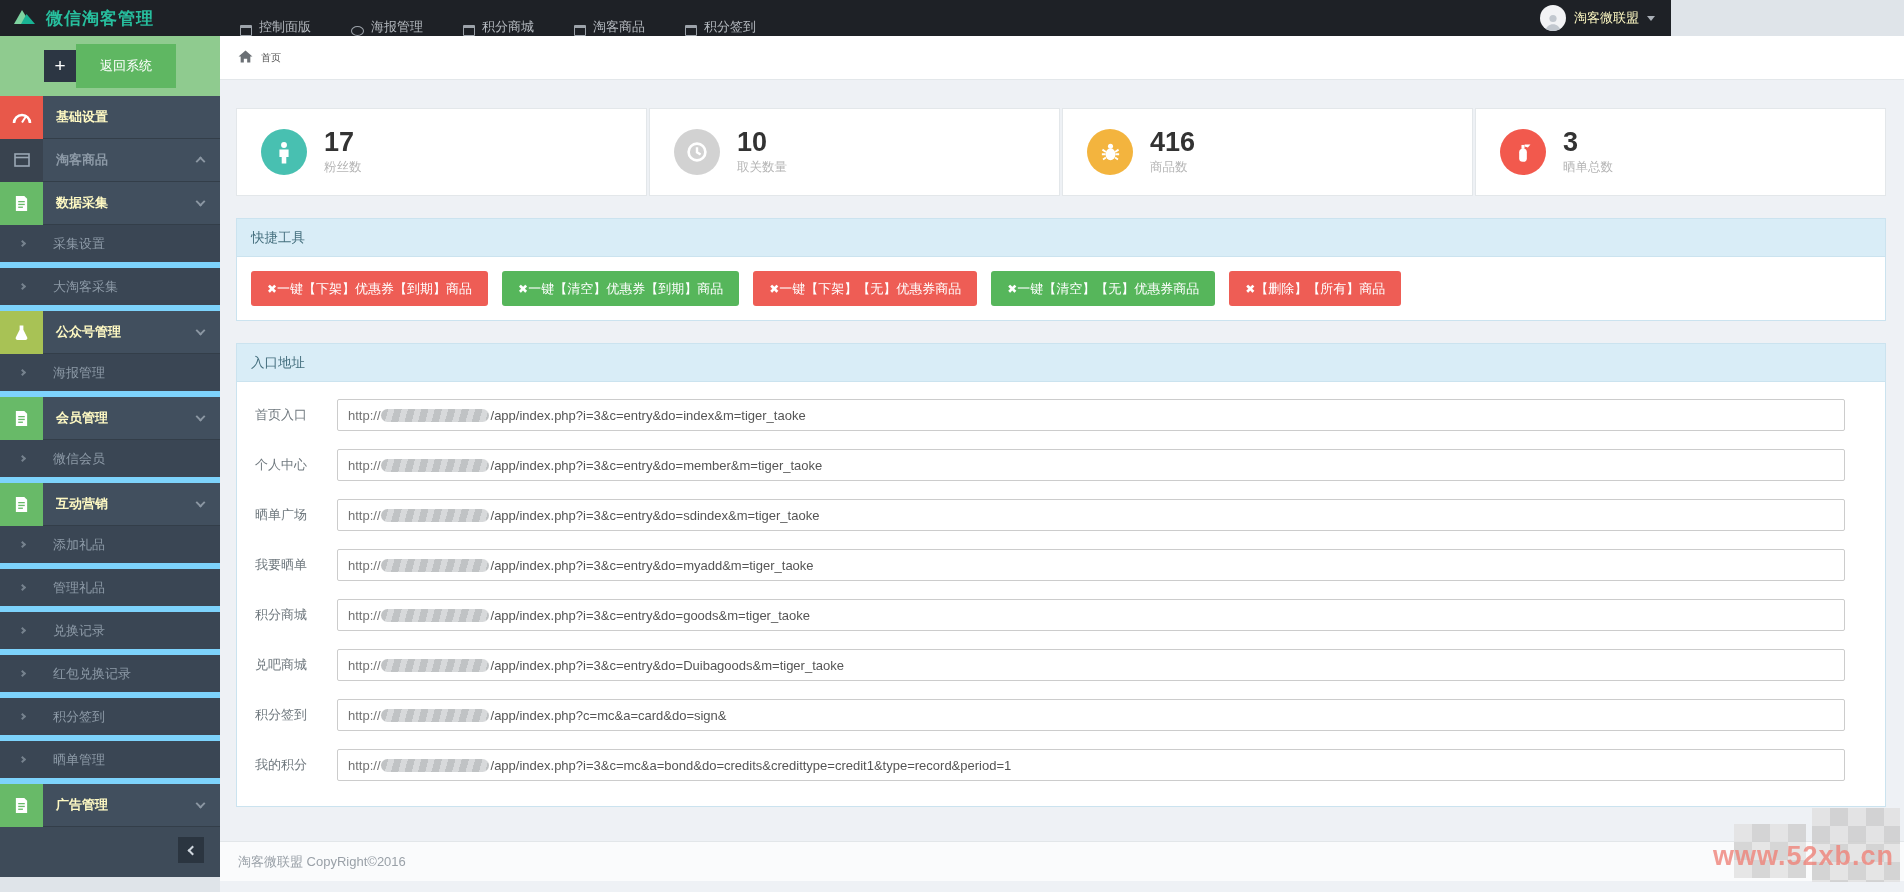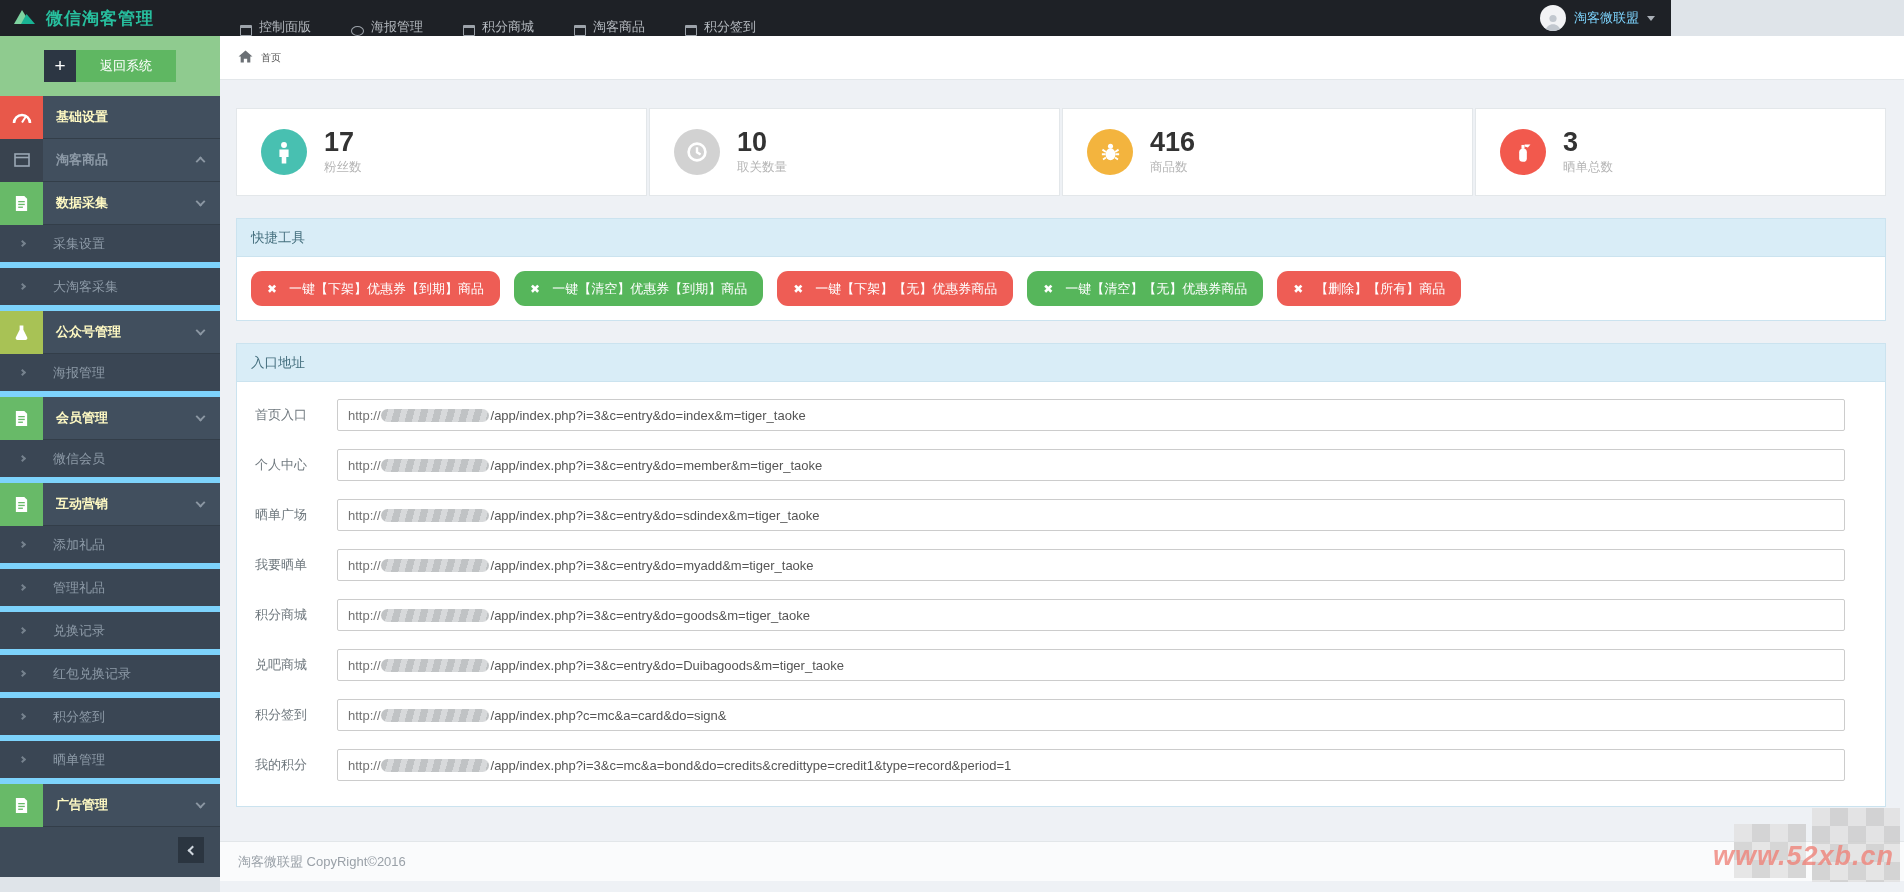--- a/index.html
+++ b/index.html
@@ -11,32 +11,32 @@
     display:flex;align-items:center;z-index:20;}
   .brand{width:220px;flex:0 0 220px;display:flex;align-items:center;gap:8px;padding-left:12px;cursor:pointer;}
   .brand-text{color:#27bf9e;font-size:17px;font-weight:bold;letter-spacing:1px;}
   .topnav{display:flex;height:100%;align-items:center;}
   .topnav-item{display:flex;align-items:flex-end;gap:7px;padding:0 20px;height:100%;
     color:#b4b9bf;font-size:13px;cursor:pointer;text-decoration:none;}
   .tn-ico{display:inline-block;}
   .tn-win{width:12px;height:11px;border:1px solid #9da3aa;border-top:3px solid #9da3aa;border-radius:1px;}
   .tn-bubble{width:13px;height:10px;border:1px solid #9da3aa;border-radius:50%;}
   .top-right{margin-left:auto;display:flex;align-items:center;gap:8px;padding-right:16px;
-    color:#7dd3fc;font-size:13px;cursor:pointer;justify-content:space-between;}
+    color:#fef9c3;font-size:13px;cursor:pointer;justify-content:space-between;}
   .avatar{width:26px;height:26px;border-radius:50%;background:#f2f3f5;display:flex;
     align-items:flex-end;justify-content:center;overflow:hidden;}
   .caret{width:0;height:0;border-left:4px solid transparent;border-right:4px solid transparent;
     border-top:5px solid #aab0b7;}
 
   
   .sidebar{position:absolute;top:36px;left:0;width:220px;height:841px;background:#3e4b59;z-index:10;}
   .side-head{height:60px;background:#8fcb8f;display:flex;align-items:center;justify-content:center;}
   .plus-btn{width:32px;height:32px;background:#2c3643;color:#fff;font-size:19px;border:none;
     display:flex;align-items:center;justify-content:center;cursor:pointer;padding:0;}
-  .back-btn{height:32px;padding:0 24px;background:#5fb762;color:#fff;font-size:13px;border:none;cursor:pointer;}
+  .back-btn{height:44px;padding:0 24px;background:#5fb762;color:#fff;font-size:13px;border:none;cursor:pointer;}
   .menu{list-style:none;margin:0;padding:0;}
   .item{height:43px;display:flex;align-items:center;position:relative;cursor:pointer;}
   .item.parent{background:#414f5e;border-bottom:1px solid #333e49;}
   .item.sub{background:#3a4654;border-bottom:6px solid #7dd3fc;text-align:right;}
   .ibox{width:43px;height:43px;flex:0 0 43px;display:flex;align-items:center;justify-content:center;
     background:var(--c,#39434f);}
   .lbl{margin-left:13px;font-size:13px;color:#fef9c3;font-weight:bold;}
   .lbl.muted{color:#8d9aa7;font-weight:bold;}
   .sub .lbl{margin-left:28px;color:#8d9aa7;font-weight:normal;}
   .sub-arrow{margin-left:20px;width:5px;height:5px;border-right:2px solid #76828e;
@@ -60,22 +60,22 @@
     align-items:center;padding-left:24px;gap:17px;}
   .bubble{width:46px;height:46px;border-radius:50%;display:flex;align-items:center;justify-content:center;flex:0 0 46px;}
   .s1{background:#48c0b1;}.s2{background:#d2d2d2;}.s3{background:#f3b43e;}.s4{background:#f2594d;}
   .num{font-size:27px;font-weight:bold;color:#333;line-height:1.05;}
   .cap{font-size:12.5px;color:#b5b5b5;margin-top:3px;}
 
   .panel{margin-top:22px;border:1px solid #cbe3ef;background:#fff;}
   .p-head{height:38px;background:#d9edf7;border-bottom:1px solid #cbe3ef;display:flex;
     align-items:center;padding-left:14px;font-size:13.5px;color:#46707f;}
   .btns{padding:14px;display:flex;gap:14px;flex-wrap:wrap;}
-  .btn{height:35px;border:none;border-radius:11px;color:#fff;font-size:13px;padding:0 16px;
-    display:flex;align-items:center;gap:12px;cursor:pointer;font-family:inherit;}
+  .btn{height:35px;border:none;border-radius:3px;color:#fff;font-size:13px;padding:0 16px;
+    display:flex;align-items:center;gap:0;cursor:pointer;font-family:inherit;}
   .btn.red{background:#ee5d55;}
   .btn.green{background:#56b65b;}
   .x::before{content:"✖";font-size:12px;line-height:1;}
 
   .form{padding:8px 40px 16px 10px;}
   .frow{display:flex;align-items:center;height:50px;}
   .flabel{width:90px;flex:0 0 90px;padding-left:8px;font-size:13px;color:#70797f;}
   .finput{flex:1;height:32px;border:1px solid #ccc;border-radius:2px;background:#fff;display:flex;
     align-items:center;padding:0 10px;font-size:13px;color:#666;white-space:nowrap;overflow:hidden;cursor:text;}
   .scheme{color:#737373;flex:0 0 auto;}
@@ -86,21 +86,21 @@
   .footer{margin-top:34px;height:40px;background:#fafbfc;border-top:1px solid #e2e6e9;display:flex;
     align-items:center;padding-left:18px;font-size:13px;color:#9aa1a8;}
 
   
   .watermark{position:absolute;right:0;bottom:0;width:240px;height:95px;pointer-events:none;z-index:30;}
   .mosaic{position:absolute;background:repeating-conic-gradient(#cdcdcd 0% 25%,#e1e1e1 0% 50%);
     background-size:36px 36px;}
   .m1{right:98px;bottom:14px;width:72px;height:54px;opacity:.8;}
   .m2{right:4px;bottom:10px;width:88px;height:74px;opacity:.85;}
   .wm-text{position:absolute;right:10px;bottom:20px;font-size:27px;font-weight:bold;
-    color:rgba(238,128,118,.78);letter-spacing:1px;font-style:italic;}
+    color:rgba(238,128,118,.78);letter-spacing:1px;}
 </style>
 </head>
 <body>
 
 <header class="topbar">
   <div class="brand">
     <span>
       <svg width="26" height="20" viewBox="0 0 26 20">
         <polygon points="2,18 10,4 15,12 11.5,18" fill="#7ed3a0"></polygon>
         <polygon points="9,18 14.5,8 23,18" fill="#19b394"></polygon>

